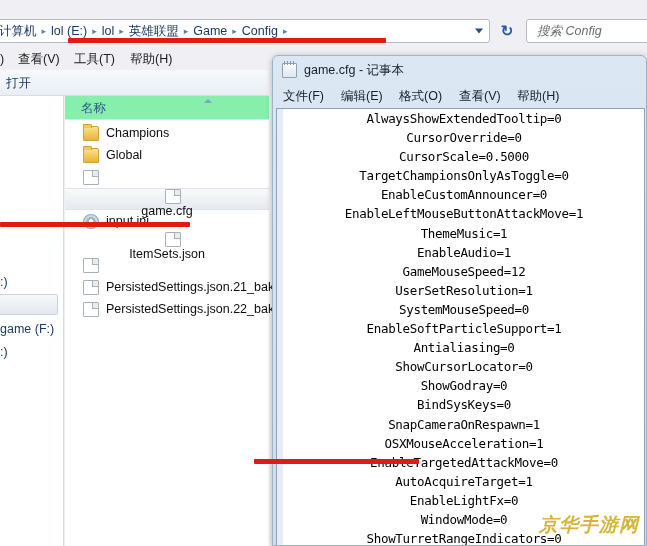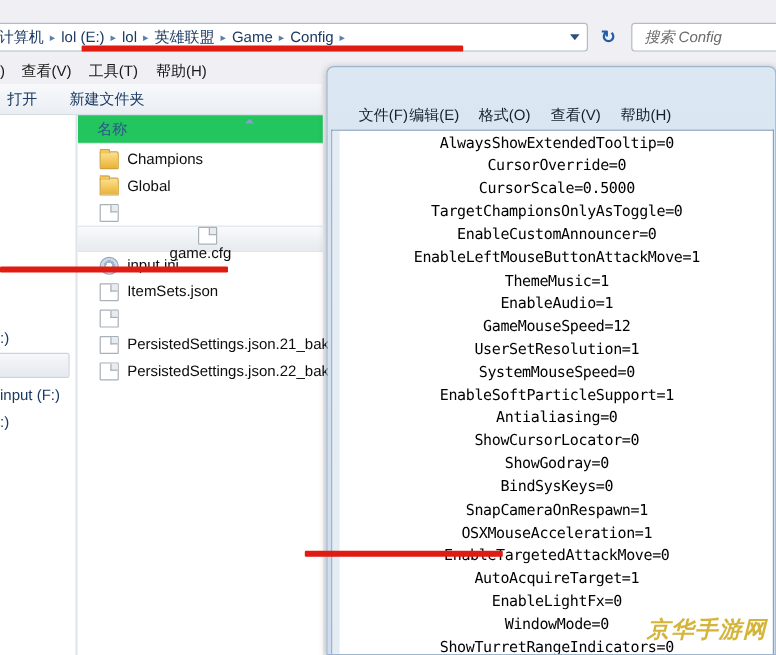--- a/index.html
+++ b/index.html
@@ -158,21 +158,21 @@
   .list-pane {
     position: absolute;
     left: 65px; top: 96px;
     width: 204px; height: 450px;
     background: #ffffff;
   }
   .col-header {
     position: absolute;
     left: 0; top: 0;
     width: 204px; height: 24px;
-    background: #22c55e;
+    background: #86efac;
     border-bottom: 1px solid #e2e7ec;
   }
   .col-header-label {
     position: absolute;
     left: 16px; top: 4px;
     font-size: 12.5px;
     color: #2b5788;
   }
   .sort-arrow {
     position: absolute;
@@ -366,27 +366,26 @@
 
     <div class="menubar" id="menubar">
         <div class="menu-item" style="left: 0px;">)</div>
         <div class="menu-item" style="left: 18px;">查看(V)</div>
         <div class="menu-item" style="left: 74px;">工具(T)</div>
         <div class="menu-item" style="left: 130px;">帮助(H)</div>
       </div>
 
     <div class="cmdbar" id="cmdbar">
         <div class="cmd-item" style="left: 6px;">打开</div>
-        <div class="cmd-item" style="left: 58px;">新建文件夹</div>
       </div>
 
     <div class="nav-pane" id="navpane">
         <div class="nav-selected" style="top: 198px;"></div>
         <div class="nav-entry" style="top: 179px; left: 0px;">:)</div>
-        <div class="nav-entry" style="top: 226px; left: 0px;">input (F:)</div>
+        <div class="nav-entry" style="top: 226px; left: 0px;">game (F:)</div>
         <div class="nav-entry" style="top: 249px; left: 0px;">:)</div>
       </div>
 
     <div class="list-pane">
       <div class="col-header">
         <span class="col-header-label">名称</span>
         <span class="sort-arrow"></span>
       </div>
       <div id="filerows">
           <div class="f-row" style="top: 26px;">
@@ -401,42 +400,46 @@
             <span class="f-icon icon-file"></span>
           </div>
           <div class="f-row selected" style="top: 92px; flex-direction: column;">
             <span class="f-icon icon-file"></span>
             <span class="f-name">game.cfg</span>
           </div>
           <div class="f-row" style="top: 114px;">
             <span class="f-icon icon-ini"></span>
             <span class="f-name">input.ini</span>
           </div>
-          <div class="f-row" style="top: 136px;">
+          <div class="f-row" style="top: 136px; flex-direction: column;">
             <span class="f-icon icon-file"></span>
             <span class="f-name">ItemSets.json</span>
           </div>
           <div class="f-row" style="top: 158px;">
             <span class="f-icon icon-file"></span>
           </div>
           <div class="f-row" style="top: 180px;">
             <span class="f-icon icon-file"></span>
             <span class="f-name">PersistedSettings.json.21_bak</span>
           </div>
           <div class="f-row" style="top: 202px;">
             <span class="f-icon icon-file"></span>
             <span class="f-name">PersistedSettings.json.22_bak</span>
           </div>
         </div>
     </div>
   </div>
 
   <div id="notepad">
+    <div class="np-titlebar">
+      <span class="np-icon"></span>
+      <span class="np-title">game.cfg - 记事本</span>
+    </div>
     <div class="np-menubar" id="npmenu">
-        <div class="np-menu" style="left: 10px; margin-left: 16px;">文件(F)</div>
+        <div class="np-menu" style="left: 10px;">文件(F)</div>
         <div class="np-menu" style="left: 68px;">编辑(E)</div>
         <div class="np-menu" style="left: 126px;">格式(O)</div>
         <div class="np-menu" style="left: 186px;">查看(V)</div>
         <div class="np-menu" style="left: 244px;">帮助(H)</div>
       </div>
     <div class="np-textarea">
       <div class="np-gutter"></div>
       <div class="np-lines">AlwaysShowExtendedTooltip=0
 CursorOverride=0
 CursorScale=0.5000

